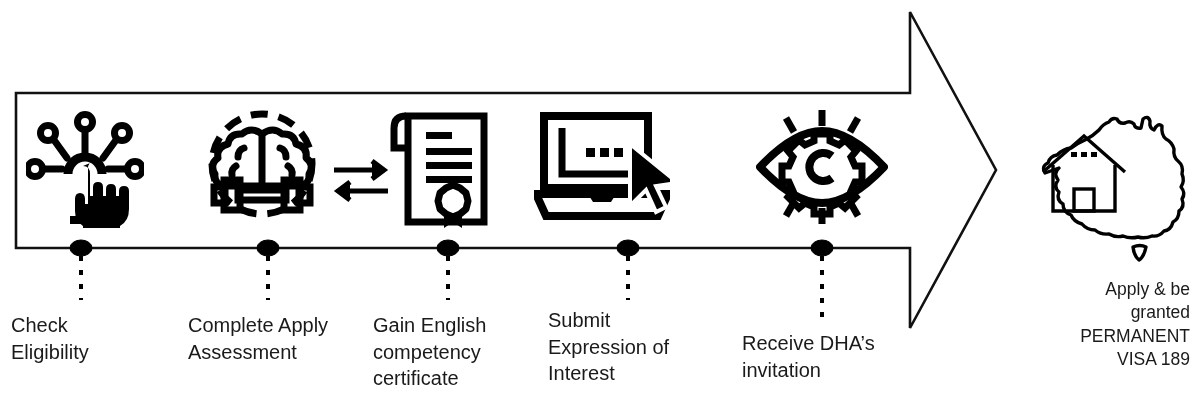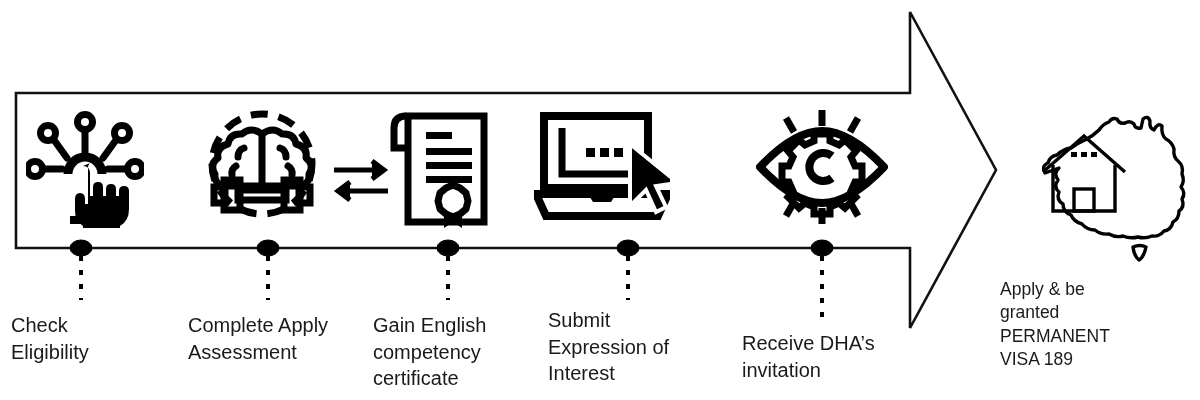--- a/index.html
+++ b/index.html
@@ -16,21 +16,21 @@
     position:absolute;
     text-align:left;
     color:#1a1a1a;
     font-size:20px;
     line-height:1.33;
     white-space:pre-line;
     font-family:"Liberation Sans","DejaVu Sans",sans-serif;
   }
   .dest-label{
     position:absolute;
-    text-align:left;
+    text-align:right;
     color:#1a1a1a;
     font-size:17.5px;
     line-height:1.33;
     white-space:pre-line;
   }
   svg{display:block;}
 </style>
 </head>
 <body>
 

